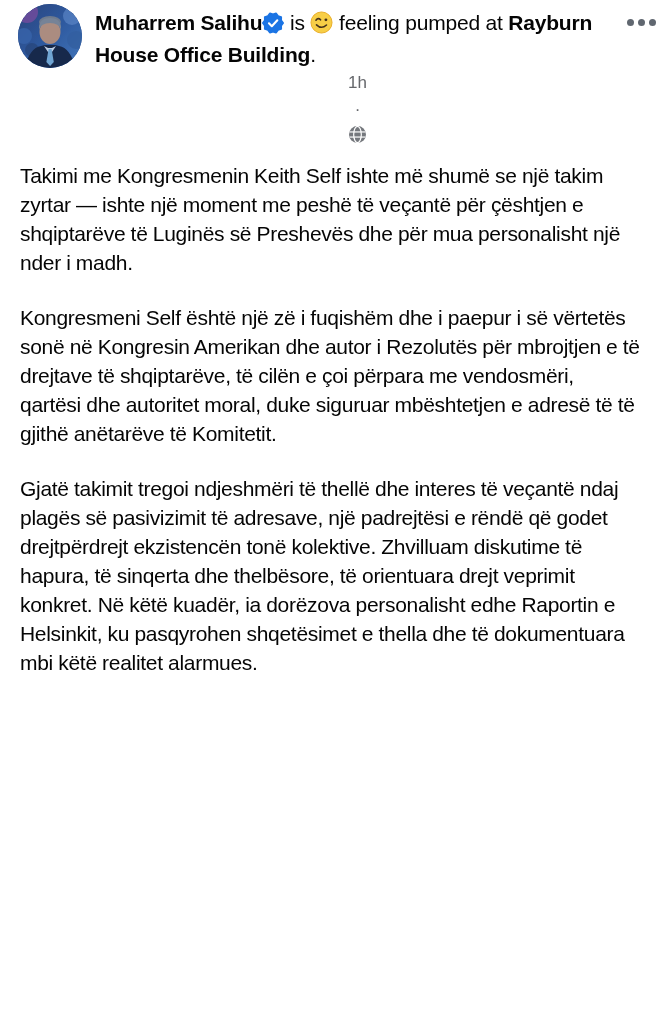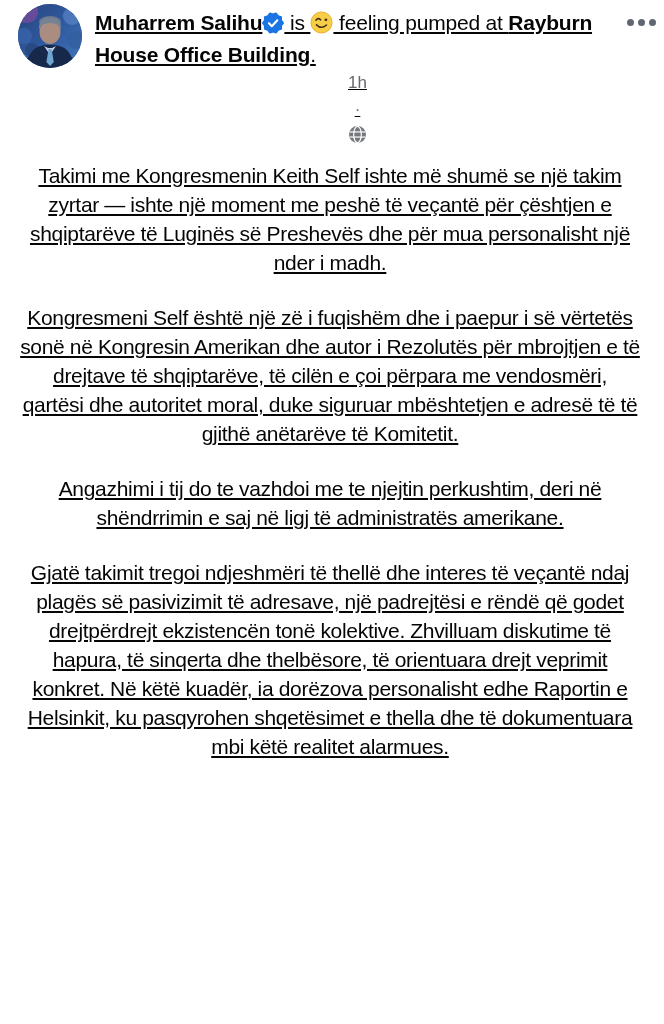--- a/index.html
+++ b/index.html
@@ -7,21 +7,20 @@
   body {
     font-family: "Liberation Sans", "DejaVu Sans", sans-serif;
     color: #050505;
   }
   .post {
     position: relative;
     width: 664px;
     height: 868px;
     background: #ffffff;
     overflow: hidden;
-    text-decoration: underline;
   }
   
   .header {
     position: relative;
     display: flex;
     align-items: flex-start;
     padding: 4px 44px 0 18px;
   }
   .avatar {
     flex-shrink: 0;
@@ -76,21 +75,20 @@
   }
   .more-btn .dot {
     width: 7px;
     height: 7px;
     border-radius: 50%;
     background: #606770;
   }
   
   .post-body {
     padding: 12px 24px 0 20px;
-    text-align: center;
   }
   .post-body p {
     font-size: 21px;
     line-height: 29px;
     letter-spacing: -0.3px;
     color: #050505;
     margin-bottom: 26px;
     word-spacing: -0.2px;
   }
 </style>
@@ -166,17 +164,16 @@
     <button class="more-btn" aria-label="More options">
       <span class="dot"></span>
       <span class="dot"></span>
       <span class="dot"></span>
     </button>
   </div>
 
   <div class="post-body">
     <p>Takimi me Kongresmenin Keith Self ishte më shumë se një takim zyrtar — ishte një moment me peshë të veçantë për çështjen e shqiptarëve të Luginës së Preshevës dhe për mua personalisht një nder i madh.</p>
     <p>Kongresmeni Self është një zë i fuqishëm dhe i paepur i së vërtetës sonë në Kongresin Amerikan dhe autor i Rezolutës për mbrojtjen e të drejtave të shqiptarëve, të cilën e çoi përpara me vendosmëri, qartësi dhe autoritet moral, duke siguruar mbështetjen e adresë të të gjithë anëtarëve të Komitetit.</p>
-    <p>Angazhimi i tij do te vazhdoi me te njejtin perkushtim, deri në shëndrrimin e saj në ligj të administratës amerikane.</p>
     <p>Gjatë takimit tregoi ndjeshmëri të thellë dhe interes të veçantë ndaj plagës së pasivizimit të adresave, një padrejtësi e rëndë që godet drejtpërdrejt ekzistencën tonë kolektive. Zhvilluam diskutime të hapura, të sinqerta dhe thelbësore, të orientuara drejt veprimit konkret. Në këtë kuadër, ia dorëzova personalisht edhe Raportin e Helsinkit, ku pasqyrohen shqetësimet e thella dhe të dokumentuara mbi këtë realitet alarmues.</p>
   </div>
 
 </div>
 
 </body></html>

